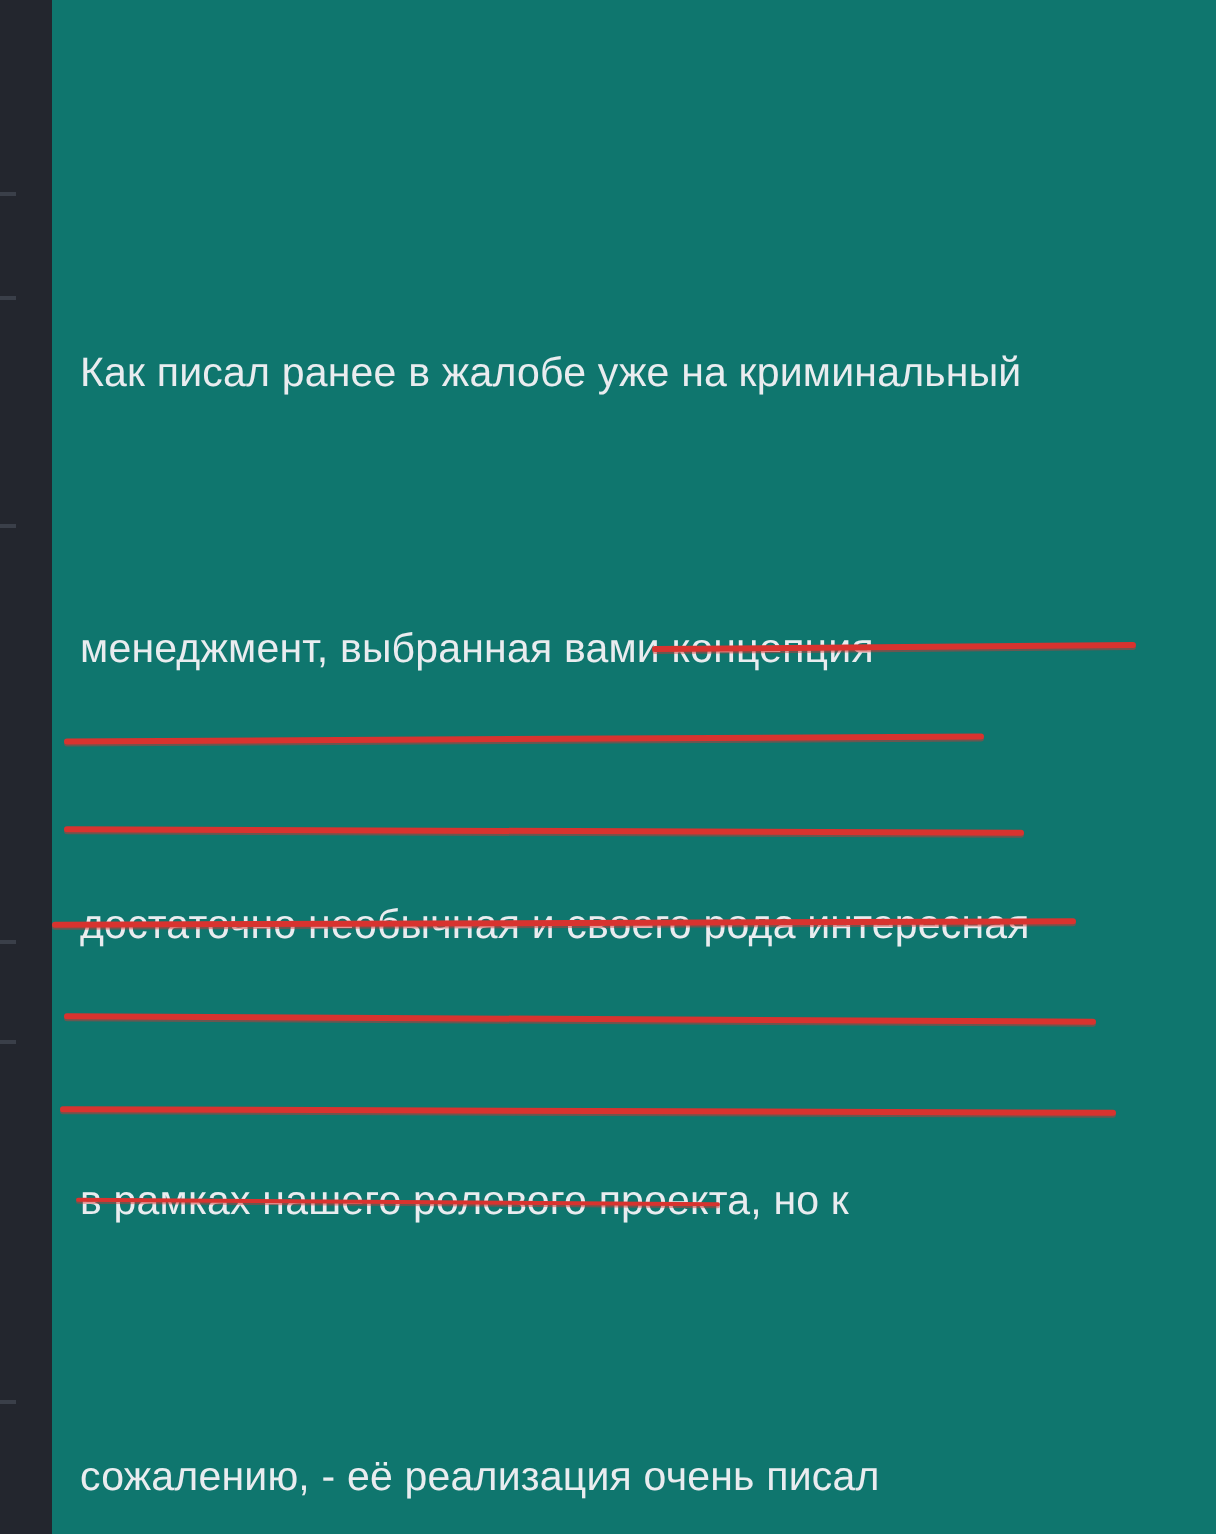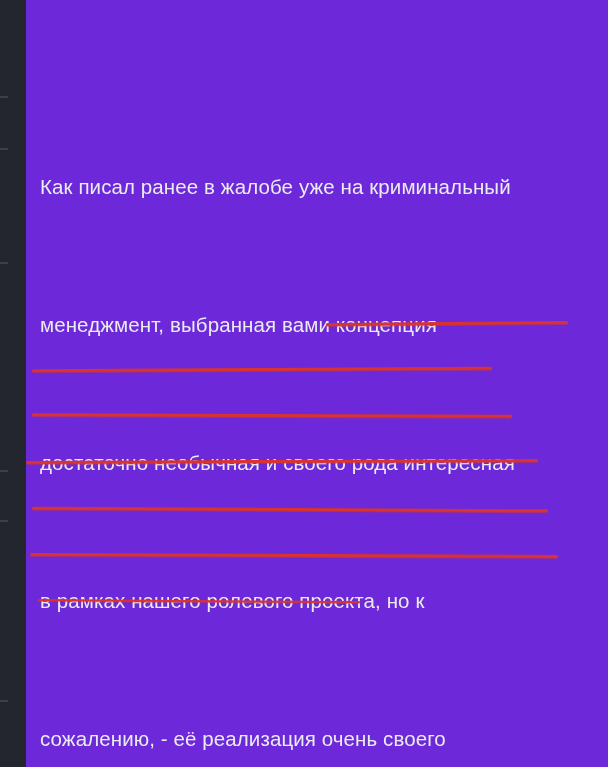--- a/index.html
+++ b/index.html
@@ -10,21 +10,21 @@
     width: 608px;
     height: 767px;
     background: #2b2f38;
     font-family: "Liberation Sans", sans-serif;
     overflow: hidden;
   }
   .screen {
     position: relative;
     width: 608px;
     height: 767px;
-    background: #6d28d9;
+    background: #0f766e;
     box-sizing: border-box;
     overflow: hidden;
   }
   
   .gutter {
     position: absolute;
     left: 0;
     top: 0;
     width: 26px;
     height: 767px;
@@ -84,21 +84,21 @@
     <div class="tick" style="top:700px;"></div>
   </div>
 
   <div class="content">
     <p class="para">
 
       <span class="line">Как писал ранее в жалобе уже на криминальный</span>
       <span class="line">менеджмент, выбранная вами концепция</span>
       <span class="line">достаточно необычная и своего рода интересная</span>
       <span class="line">в рамках нашего ролевого проекта, но к</span>
-      <span class="line">сожалению, - её реализация очень своего</span>
+      <span class="line">сожалению, - её реализация очень писал</span>
       
       
       
       
       
       
       
 
     </p>
 

